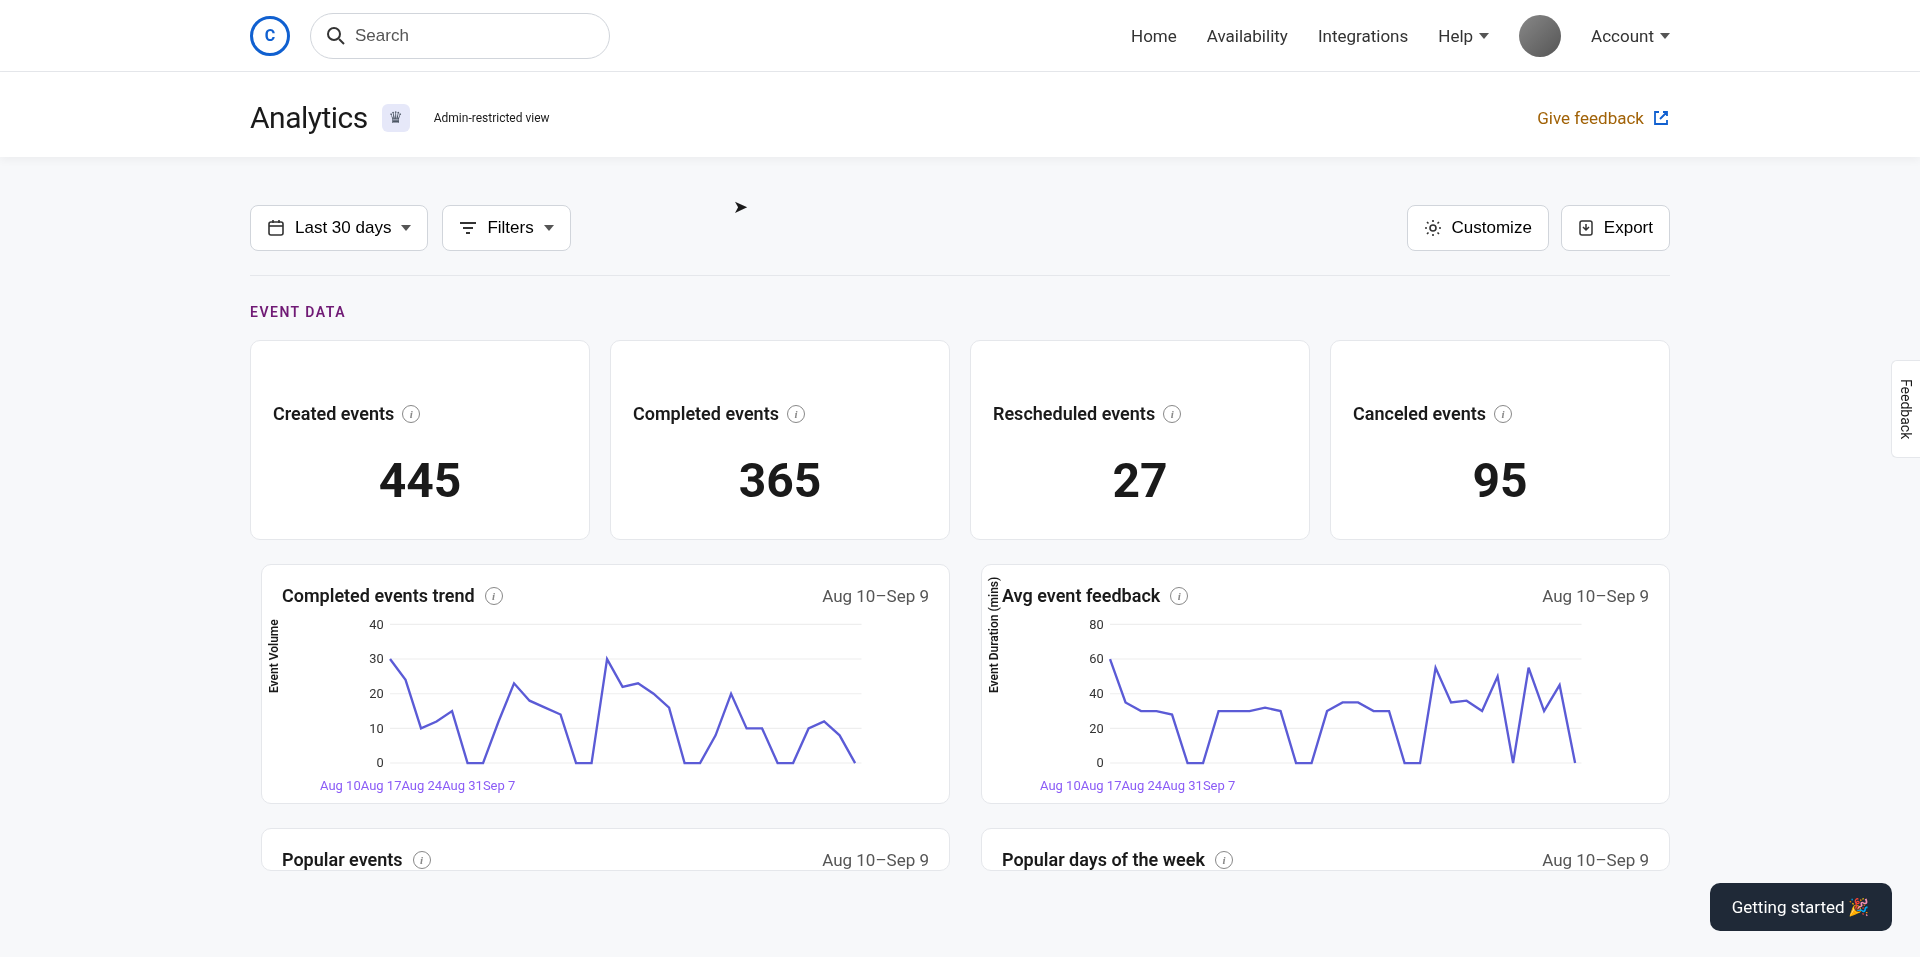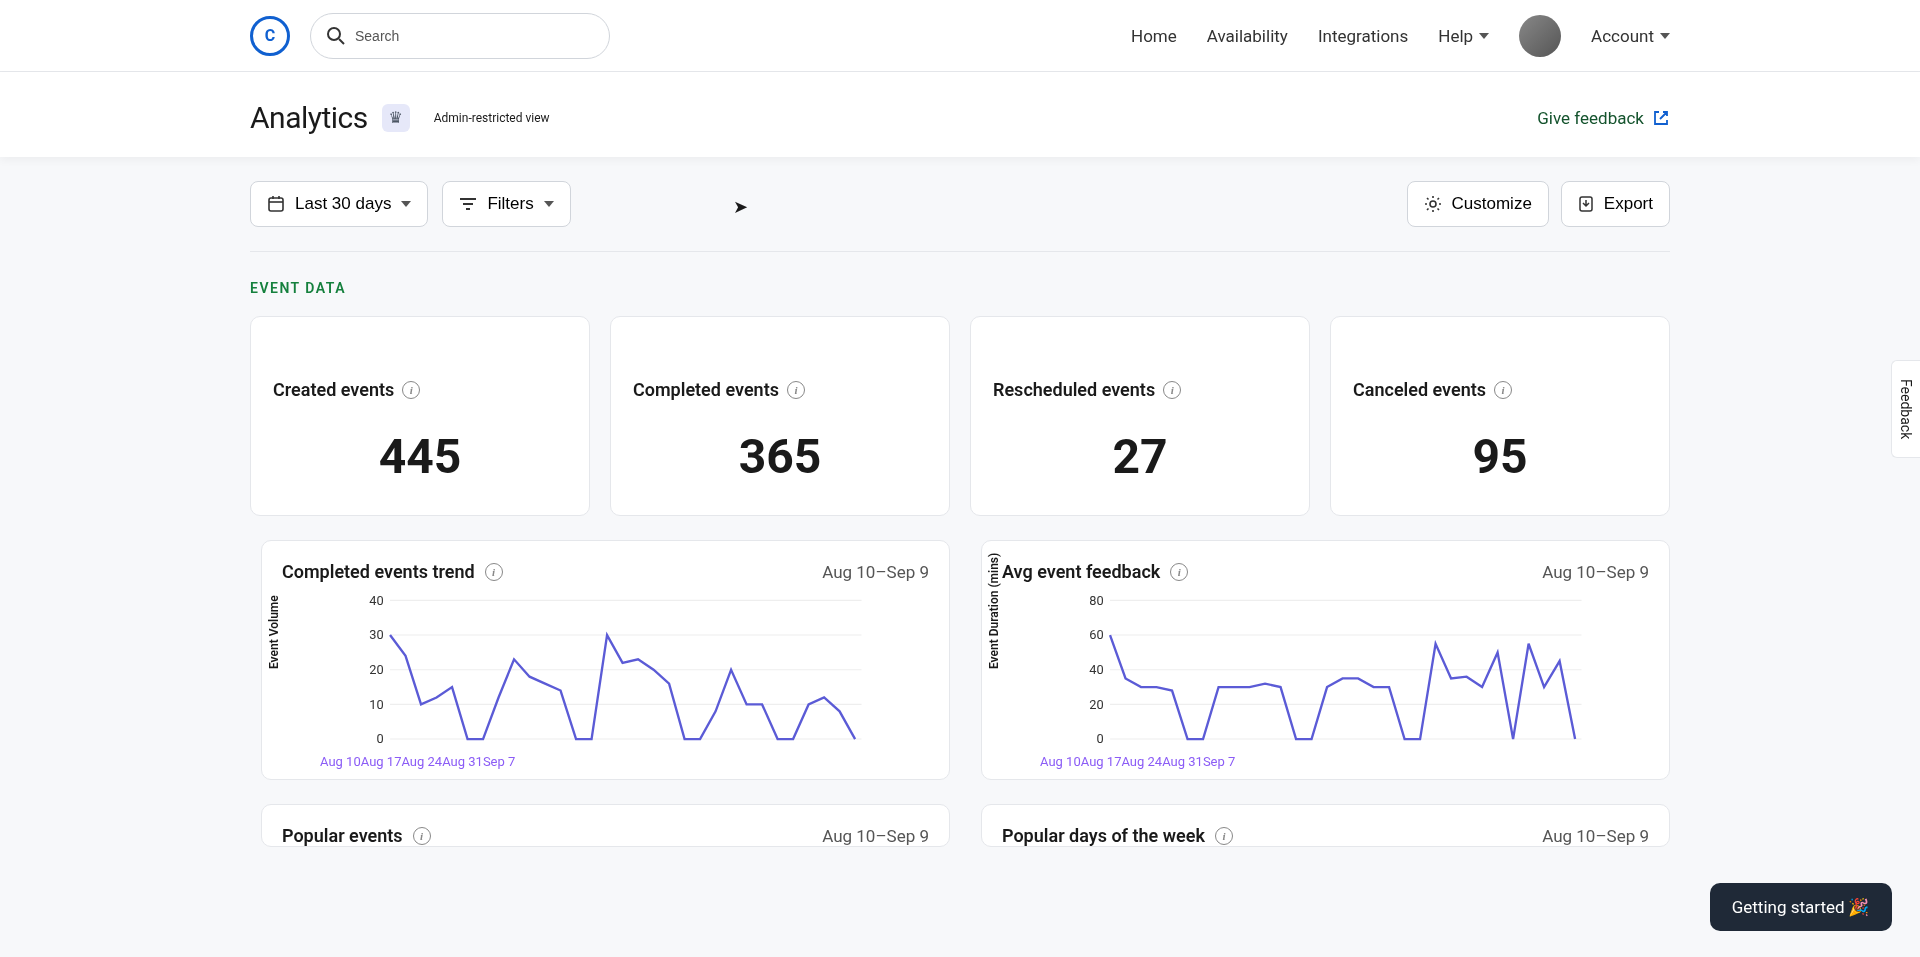--- a/index.html
+++ b/index.html
@@ -1,39 +1,39 @@
 <!DOCTYPE html>
 <html><head>
   <meta charset="utf-8">
   <style>
     * { margin: 0; padding: 0; box-sizing: border-box; }
     body { font-family: -apple-system, BlinkMacSystemFont, 'Segoe UI', Roboto, sans-serif; background: #f7f8fa; color: #1a1a1a; }
     
     .topbar { background: #fff; border-bottom: 1px solid #e5e7eb; height: 72px; display: flex; align-items: center; padding: 0 250px; }
     .logo { width: 40px; height: 40px; border-radius: 50%; border: 3px solid #1060d0; display:flex;align-items:center;justify-content:center;color:#1060d0;font-weight:bold; }
     .search-wrap { margin-left: 20px; position: relative; }
-    .search-input { width: 300px; height: 46px; border: 1px solid #d1d5db; border-radius: 23px; padding: 0 18px 0 44px; font-size: 14px; color:#555; }
+    .search-input { width: 300px; height: 46px; border: 1px solid #d1d5db; border-radius: 23px; padding: 0 18px 0 44px; font-size: 17px; color:#555; }
     .search-input::placeholder { color:#555; }
     .search-icon { position: absolute; left: 16px; top: 13px; }
     .nav { margin-left: auto; display: flex; align-items: center; gap: 30px; font-size: 17px; color: #333; justify-content: space-between; }
     .nav-item { cursor: pointer; display:flex; align-items:center; gap:6px; }
     .avatar { width: 42px; height: 42px; border-radius: 50%; background: linear-gradient(135deg,#888,#555); }
     
     .page-header { background: #fff; padding: 28px 250px 22px; display:flex; align-items:center; box-shadow: 0 4px 8px rgba(0,0,0,0.04); }
     .page-title { font-size: 30px; font-weight: 400; letter-spacing:-0.5px; }
     .crown-badge { width:28px; height:28px; background:#e6e8f9; border-radius:6px; display:flex;align-items:center;justify-content:center;margin:0 12px 0 14px;color:#4b5563; }
     .admin-text { font-size: 12px; font-weight:400;margin-left:12px; }
-    .feedback-link { margin-left:auto; color:#14532d; font-size:17px; display:flex; align-items:center; gap:8px; cursor:pointer; }
-    
-    .content { padding: 24px 250px 0; }
+    .feedback-link { margin-left:auto; color:#a16207; font-size:17px; display:flex; align-items:center; gap:8px; cursor:pointer; }
+    
+    .content { padding: 48px 250px 0; }
     .toolbar { display:flex; align-items:center; gap:14px; padding-bottom: 24px; border-bottom:1px solid #e5e7eb; }
     .btn { height:46px; background:#fff; border:1px solid #d1d5db; border-radius:8px; padding:0 16px; display:flex; align-items:center; gap:10px; font-size:17px; cursor:pointer; font-weight:500; }
     .toolbar .right { margin-left:auto; display:flex; gap:12px; }
     
-    .section-label { font-size:14px; letter-spacing:1.5px; color:#15803d; font-weight:600; margin:28px 0 20px; }
+    .section-label { font-size:14px; letter-spacing:1.5px; color:#701a75; font-weight:600; margin:28px 0 20px; }
     
     .stat-grid { display:grid; grid-template-columns: repeat(4,1fr); gap:20px; }
     .stat-card { background:#fff; border:1px solid #e5e7eb; border-radius:10px; padding:22px 22px 30px; }
     .stat-title { font-size:18px; font-weight:600; display:flex; align-items:center; gap:8px;margin-top:40px; }
     .info-icon { width:18px; height:18px; border:1.5px solid #888; border-radius:50%; display:inline-flex; align-items:center; justify-content:center; font-size:11px; color:#888; font-style:italic; font-family:serif; flex-shrink:0; }
     .stat-value { font-size:48px; font-weight:700; text-align:center; margin-top:28px; }
     
     .chart-grid { display:grid; grid-template-columns: 1fr 1fr; gap:20px; margin-top:24px; }
     .chart-card { background:#fff; border:1px solid #e5e7eb; border-radius:10px; padding:20px 20px 10px;margin-left:11px; }
     .chart-head { display:flex; align-items:center; }

